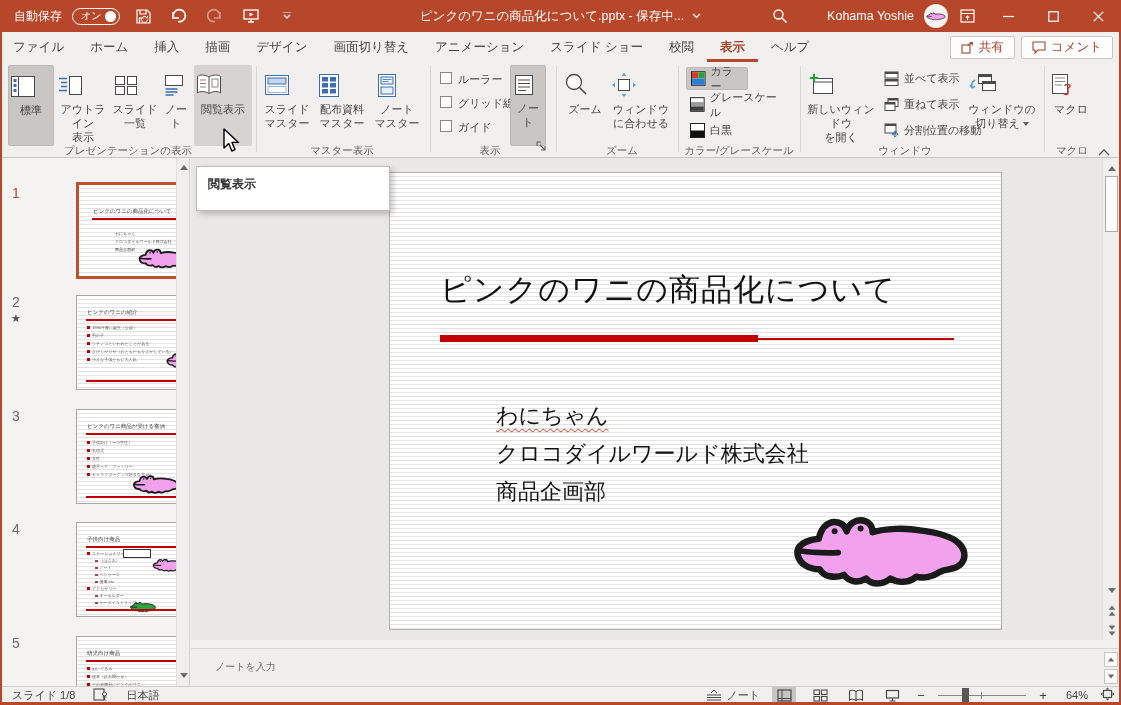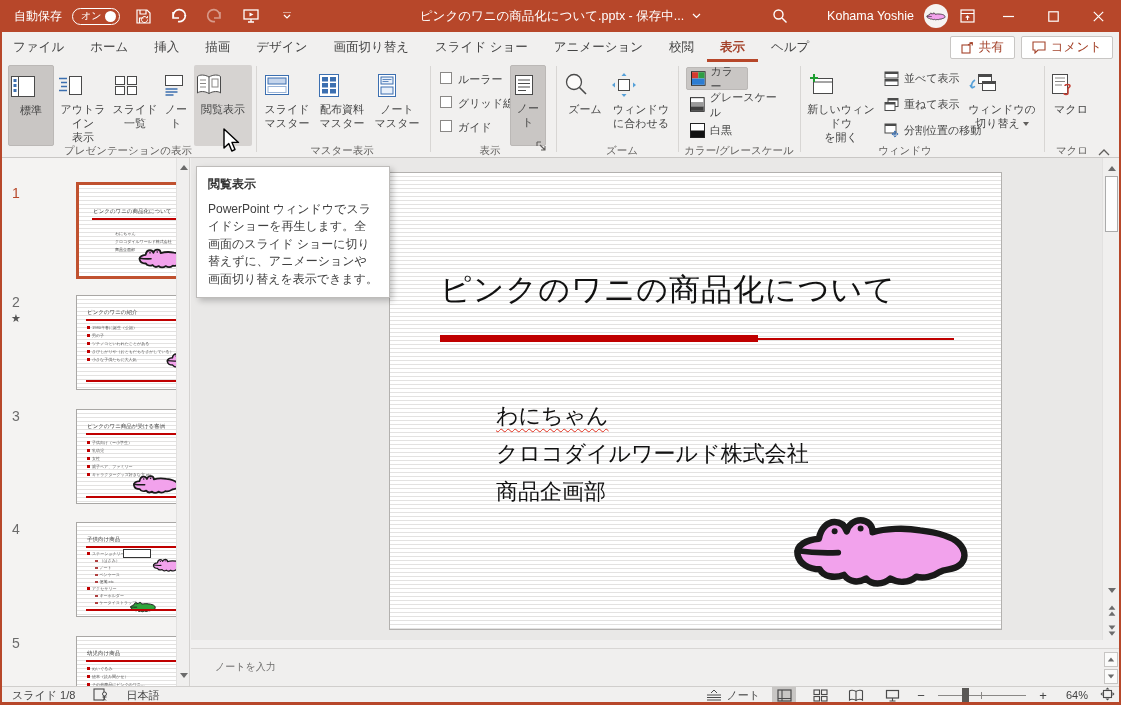--- a/index.html
+++ b/index.html
@@ -203,22 +203,22 @@
     </div>
   </div>
 
   <div id="tabbar">
     <div class="tab">ファイル</div>
     <div class="tab">ホーム</div>
     <div class="tab">挿入</div>
     <div class="tab">描画</div>
     <div class="tab">デザイン</div>
     <div class="tab">画面切り替え</div>
+    <div class="tab">アニメーション</div>
     <div class="tab">スライド ショー</div>
-    <div class="tab">アニメーション</div>
     <div class="tab">校閲</div>
     <div class="tab sel">表示</div>
     <div class="tab">ヘルプ</div>
     <div class="tab-actions">
       <div class="act-btn">
         <svg width="13" height="13" viewBox="0 0 13 13">
             <rect x="1" y="4" width="8" height="8" fill="none" stroke="#A4432B" stroke-width="1.1"></rect>
             <path d="M7,4 L11.5,1.5 M11.5,1.5 l-3,0.3 M11.5,1.5 l-0.3,3" stroke="#A4432B" stroke-width="1.1" fill="none"></path>
           </svg>
         <span>共有</span>
@@ -586,21 +586,20 @@
     <div class="notes-sb" style="top:3px">
         <span class="tri-up" style="transform:scale(.8)"></span>
       </div>
     <div class="notes-sb" style="top:20px">
         <span class="tri-dn" style="transform:scale(.8)"></span>
       </div>
   </div>
 
   <div id="tooltip">
     <div class="tt-t">閲覧表示</div>
-    <div class="tt-b">PowerPoint ウィンドウでスライドショーを再生します。全画面のスライド ショーに切り替えずに、アニメーションや画面切り替えを表示できます。</div>
   </div>
 
   <div id="cursor">
     <svg width="19" height="26" viewBox="0 0 19 26">
         <path d="M2,1 L2,20 L6.8,15.6 L9.8,23 L13,21.6 L10,14.4 L16.5,14.4 Z" fill="#fff" stroke="#000" stroke-width="1.4" stroke-linejoin="round"></path>
       </svg>
   </div>
 
   <div id="statusbar">
     <div id="sb-left">

